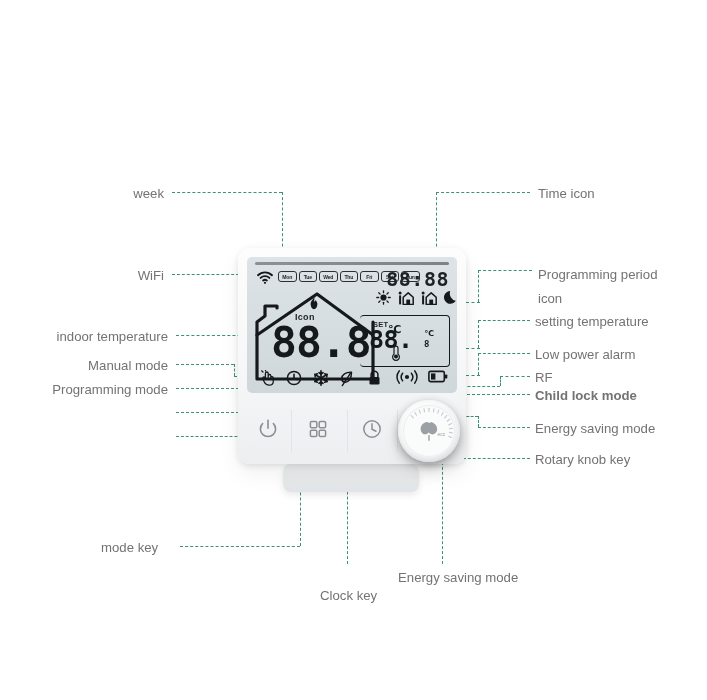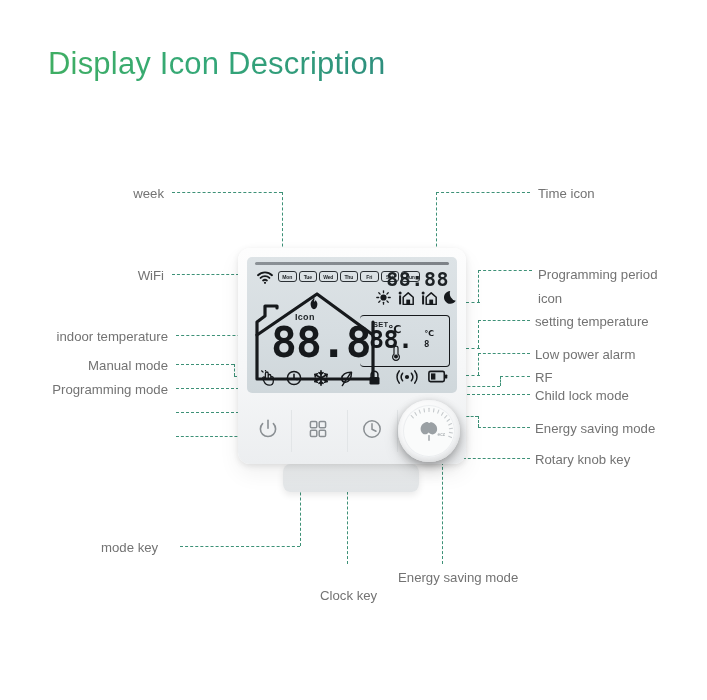--- a/index.html
+++ b/index.html
@@ -113,21 +113,20 @@
   }
   .standneck{position:absolute;left:318px;top:458px;width:66px;height:12px;
     background:linear-gradient(180deg,#f0f1f2,#e8eaec);}
   svg{display:block;}
 </style>
 </head>
 <body>
 
 <div id="stage">
 
-  <div class="title">Display Icon Description</div>
 
   <div class="lbl r" style="left:54px;top:186px;width:110px;">week</div>
   <div class="lbl r" style="left:54px;top:268px;width:110px;">WiFi</div>
   <div class="lbl r" style="left:10px;top:329px;width:158px;">indoor temperature</div>
   <div class="lbl r" style="left:10px;top:358px;width:158px;">Manual mode</div>
   <div class="lbl r" style="left:10px;top:382px;width:158px;">Programming mode</div>
 
   <div class="dh" style="left:172px;top:192px;width:110px;"></div>
   <div class="dv" style="left:282px;top:192px;height:70px;"></div>
 
@@ -145,21 +144,21 @@
   <div class="dh" style="left:176px;top:412px;width:118px;"></div>
   <div class="dv" style="left:294px;top:382px;height:30px;"></div>
 
   <div class="dh" style="left:176px;top:436px;width:76px;"></div>
 
   <div class="lbl" style="left:538px;top:186px;">Time icon</div>
   <div class="lbl two" style="left:538px;top:263px;">Programming period icon</div>
   <div class="lbl" style="left:535px;top:314px;">setting temperature</div>
   <div class="lbl" style="left:535px;top:347px;">Low power alarm</div>
   <div class="lbl" style="left:535px;top:370px;">RF</div>
-  <div class="lbl" style="left:535px;top:388px;">Child lock mode</div>
+  <div class="lbl" style="left:535px;top:388px;font-weight:bold;">Child lock mode</div>
   <div class="lbl" style="left:535px;top:421px;">Energy saving mode</div>
   <div class="lbl" style="left:535px;top:452px;">Rotary knob key</div>
 
   <div class="dv" style="left:436px;top:192px;height:70px;"></div>
   <div class="dh" style="left:436px;top:192px;width:94px;"></div>
 
   <div class="dh" style="left:478px;top:270px;width:54px;"></div>
   <div class="dv" style="left:478px;top:270px;height:32px;"></div>
   <div class="dh" style="left:466px;top:302px;width:14px;"></div>
 

